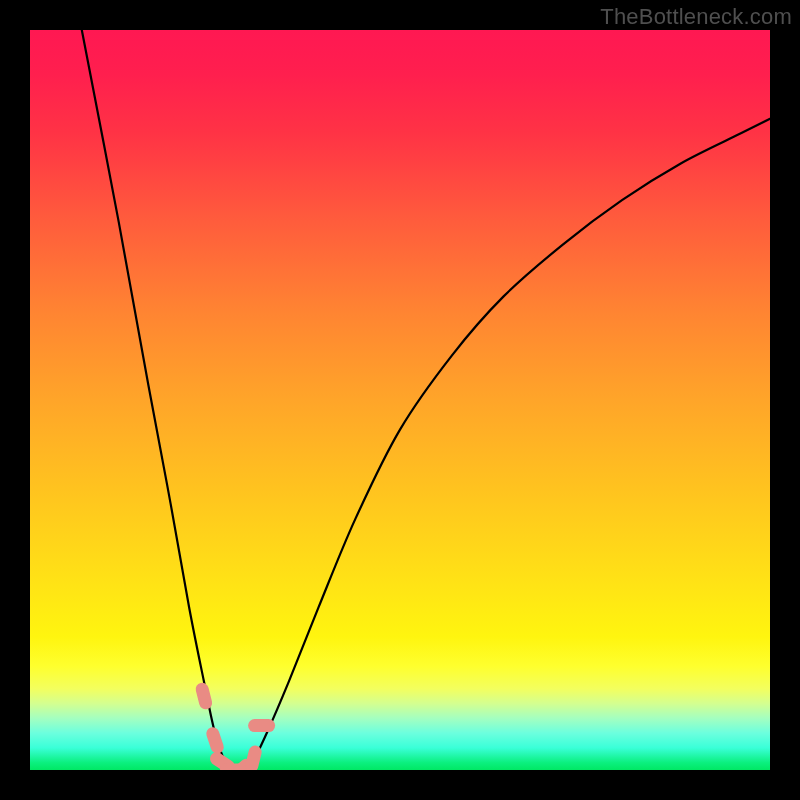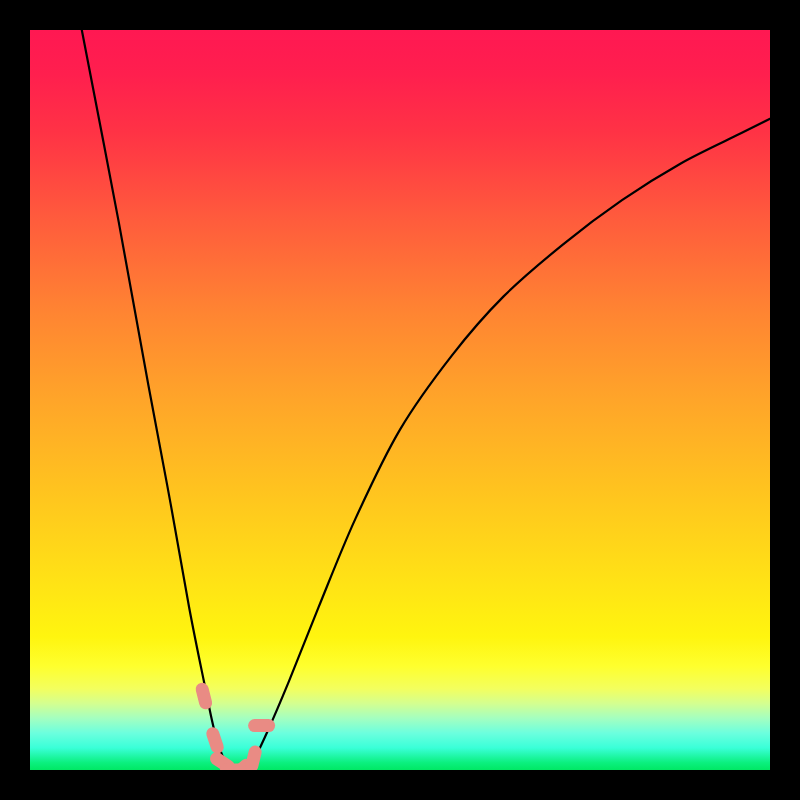--- a/index.html
+++ b/index.html
@@ -61,20 +61,21 @@
   svg.curve {
     position: absolute;
     left: 0; top: 0;
     width: 740px; height: 740px;
   }
 </style>
 </head>
 <body>
 
 <div class="frame">
+  <div class="watermark">TheBottleneck.com</div>
 
   <div class="plot">
     <div class="gradient"></div>
     <svg class="curve" viewBox="0 0 740 740" preserveAspectRatio="none">
       <path id="curve-path" fill="none" stroke="#000000" stroke-width="2.2" stroke-linejoin="round" stroke-linecap="round" d="M 51.80 0.00 C 57.97 32.07, 77.70 133.20, 88.80 192.40 C 99.90 251.60, 109.77 308.33, 118.40 355.20 C 127.03 402.07, 133.82 436.60, 140.60 473.60 C 147.38 510.60, 153.55 547.60, 159.10 577.20 C 164.65 606.80, 169.58 630.23, 173.90 651.20 C 178.22 672.17, 181.30 689.43, 185.00 703.00 C 188.70 716.57, 191.78 726.43, 196.10 732.60 C 200.42 738.77, 206.58 740.00, 210.90 740.00 C 215.22 740.00, 217.68 738.77, 222.00 732.60 C 226.32 726.43, 230.63 716.57, 236.80 703.00 C 242.97 689.43, 250.37 672.17, 259.00 651.20 C 267.63 630.23, 277.50 604.33, 288.60 577.20 C 299.70 550.07, 312.03 518.00, 325.60 488.40 C 339.17 458.80, 353.97 426.73, 370.00 399.60 C 386.03 372.47, 404.53 347.80, 421.80 325.60 C 439.07 303.40, 455.10 284.90, 473.60 266.40 C 492.10 247.90, 513.07 230.63, 532.80 214.60 C 552.53 198.57, 572.27 183.77, 592.00 170.20 C 611.73 156.63, 631.47 144.30, 651.20 133.20 C 670.93 122.10, 695.60 111.00, 710.40 103.60 C 725.20 96.20, 735.07 91.27, 740.00 88.80"></path>
       <g id="markers">
           <line x1="172.20" y1="659.21" x2="175.60" y2="672.79" stroke="#e98b84" stroke-width="13" stroke-linecap="round"></line>
           <line x1="182.79" y1="703.76" x2="187.21" y2="717.04" stroke="#e98b84" stroke-width="13" stroke-linecap="round"></line>
           <line x1="186.58" y1="728.72" x2="198.22" y2="736.48" stroke="#e98b84" stroke-width="13" stroke-linecap="round"></line>
           <line x1="196.50" y1="740.00" x2="210.50" y2="740.00" stroke="#e98b84" stroke-width="13" stroke-linecap="round"></line>

